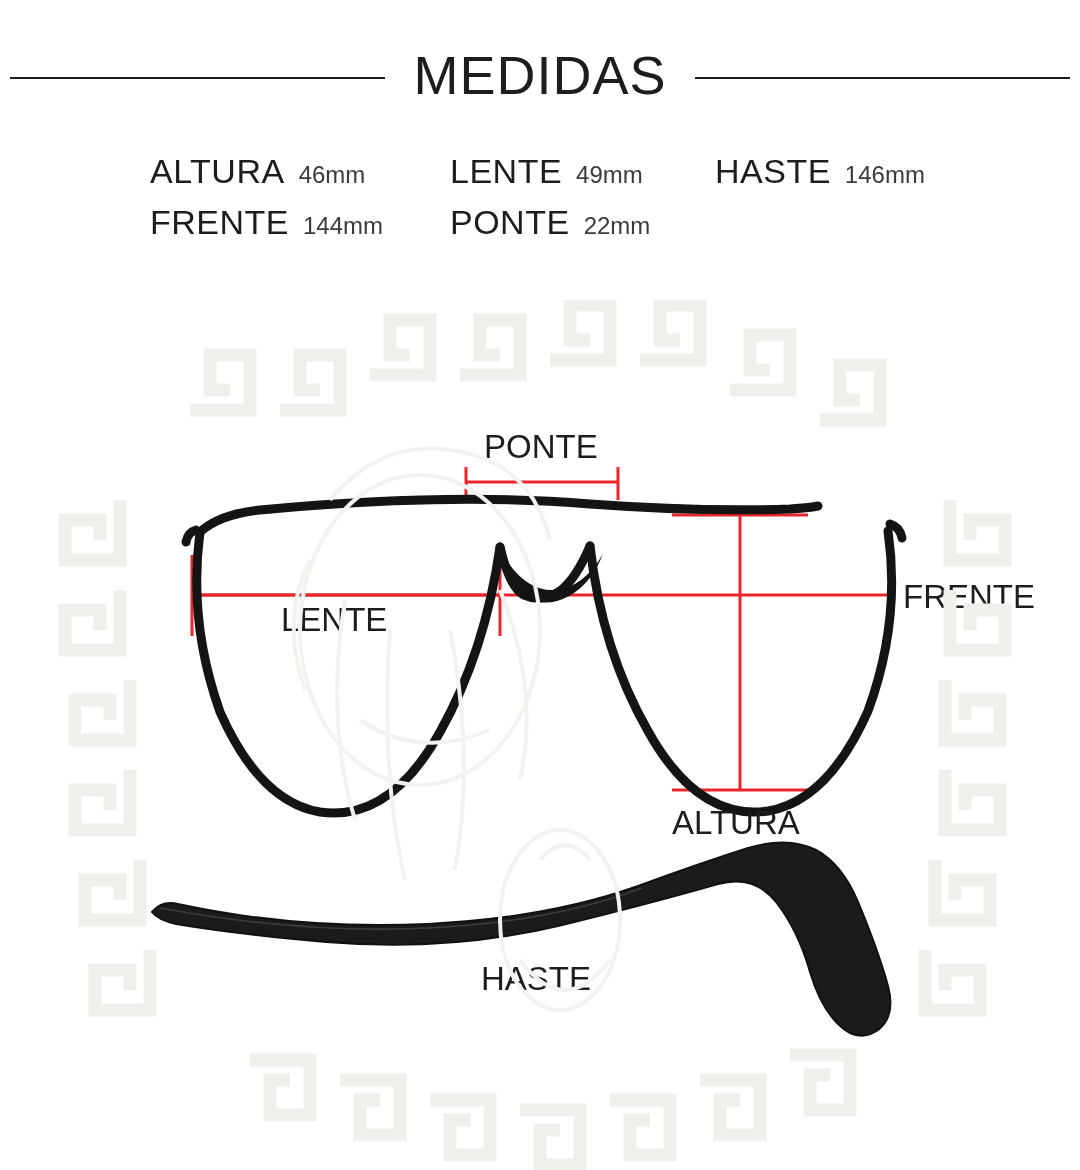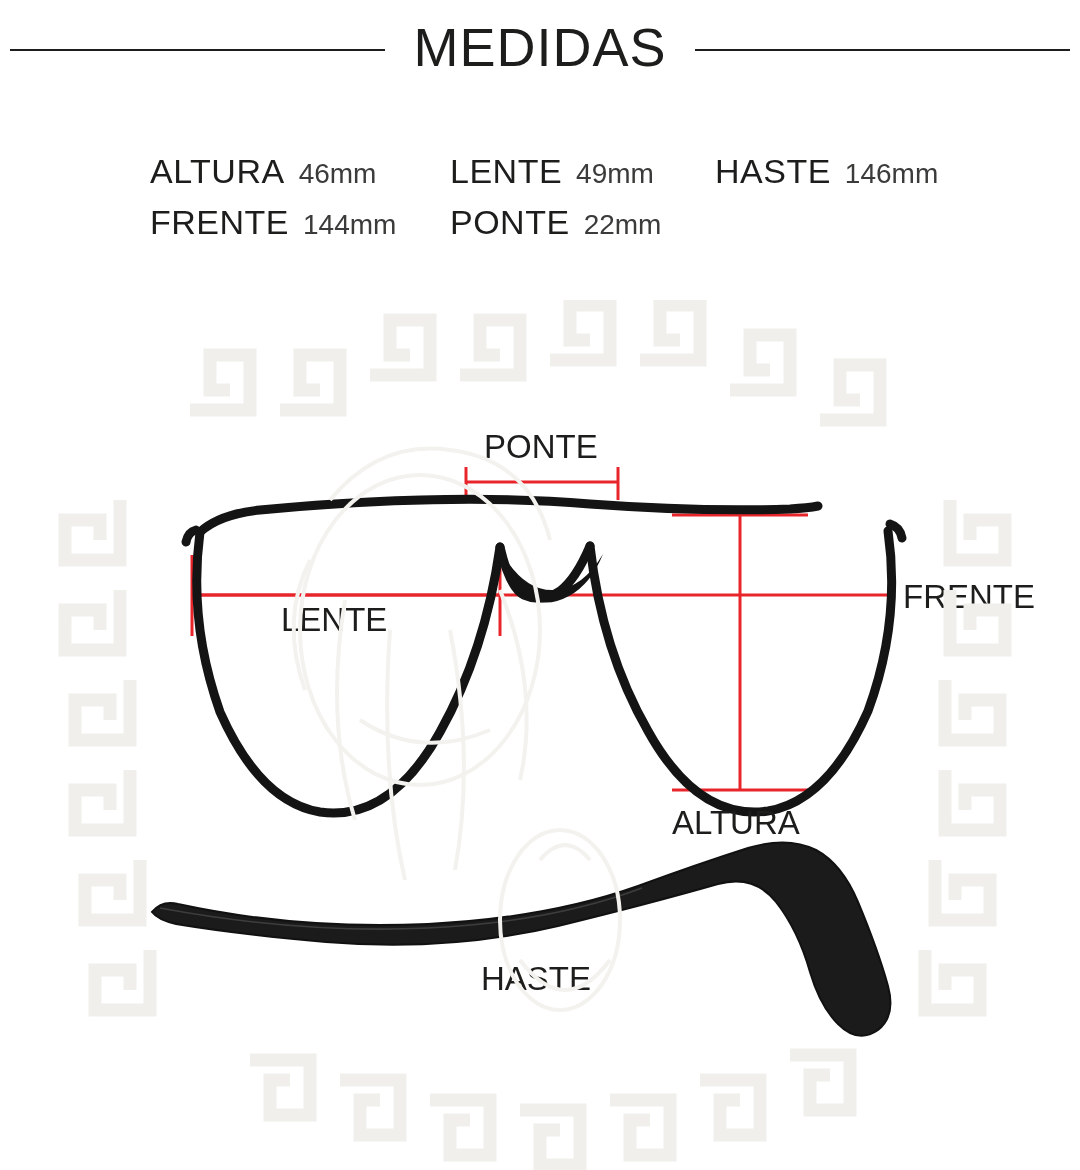--- a/index.html
+++ b/index.html
@@ -12,21 +12,21 @@
     height: 1170px;
     font-family: "Liberation Sans", sans-serif;
     color: #1d1d1b;
     overflow: hidden;
     position: relative;
   }
 
   
   .header {
     position: absolute;
-    top: 12px;
+    top: 40px;
     left: 0;
     width: 1080px;
     height: 70px;
     display: flex;
     align-items: center;
     justify-content: center;
   }
   .header .rule {
     flex: 1 1 auto;
     height: 2px;
@@ -60,21 +60,21 @@
     display: flex;
     align-items: baseline;
     white-space: nowrap;
   }
   .spec .label {
     font-size: 34px;
     letter-spacing: 0.5px;
     color: #1d1d1b;
   }
   .spec .value {
-    font-size: 28px;
+    font-size: 24px;
     color: #3b3b39;
     margin-left: 14px;
   }
   .spec-row .spec + .spec { margin-left: 30px; }
   .row1 .spec:nth-child(1) { width: 270px; }
   .row1 .spec:nth-child(2) { width: 235px; }
   .row2 .spec:nth-child(1) { width: 270px; }
   .row2 .spec:nth-child(2) { width: 235px; }
 
   

